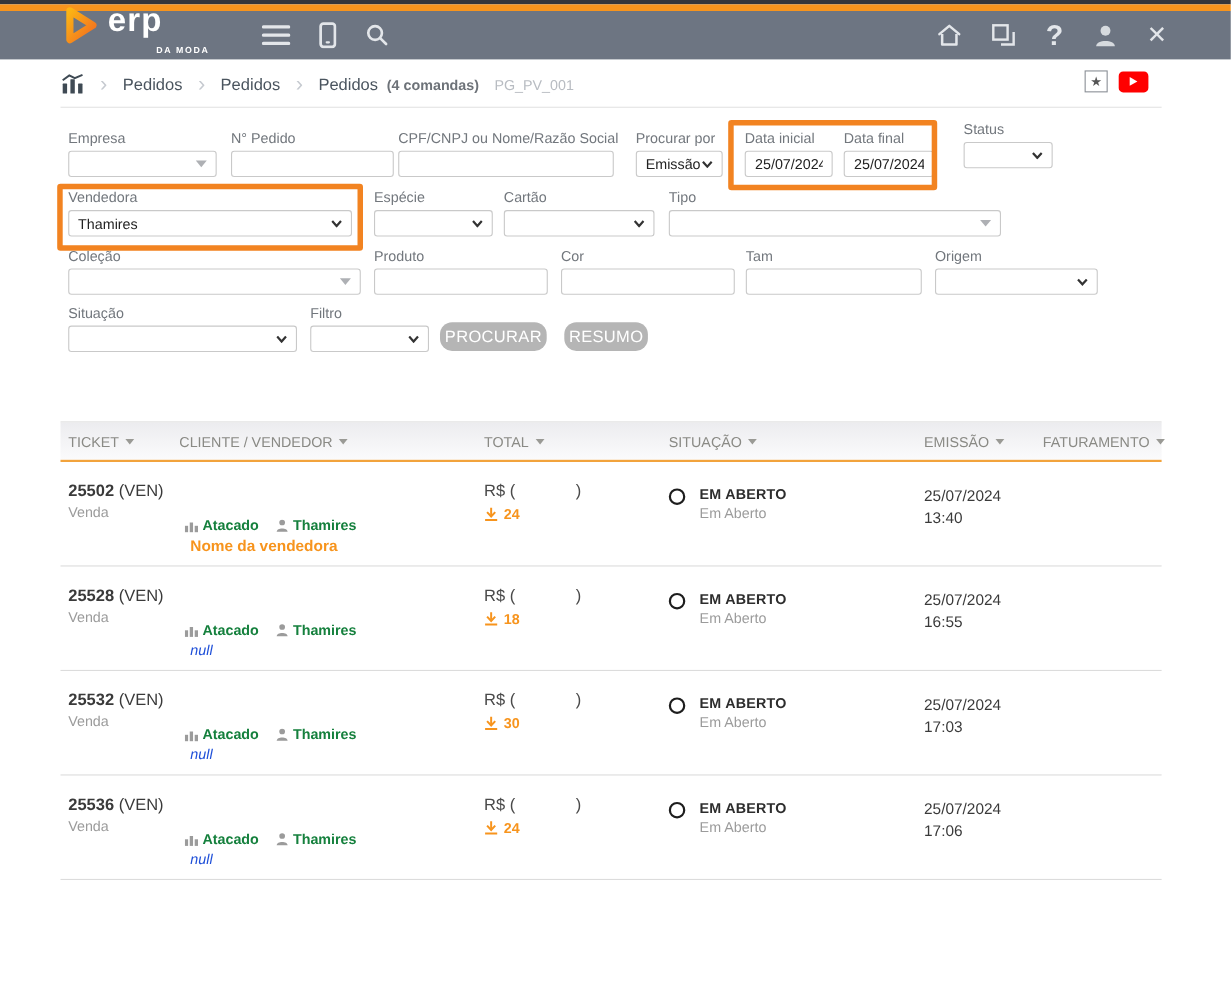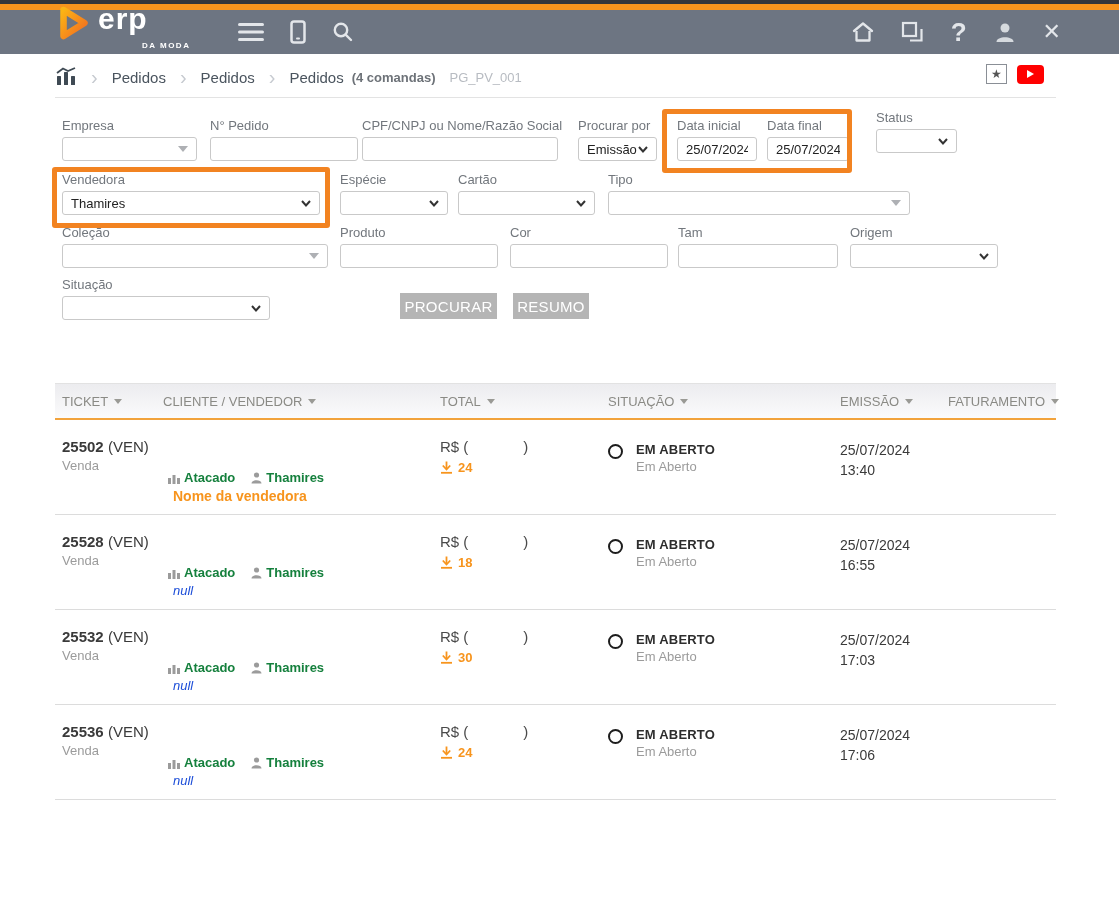--- a/index.html
+++ b/index.html
@@ -54,21 +54,21 @@
   .f-cartao  { left:458px; top:172px; width:137px; }
   .f-tipo    { left:608px; top:172px; width:302px; }
   .f-colecao { left:62px; top:225px; width:266px; }
   .f-produto { left:340px; top:225px; width:158px; }
   .f-cor     { left:510px; top:225px; width:158px; }
   .f-tam     { left:678px; top:225px; width:160px; }
   .f-origem  { left:850px; top:225px; width:148px; }
   .f-situacao{ left:62px; top:277px; width:208px; }
   .f-filtro  { left:282px; top:277px; width:108px; }
 
-  .btn { position:absolute; height:26px; background:#b5b5b5; border:none; border-radius:0; color:#fff; font-size:15px; font-family:"Liberation Sans", sans-serif; letter-spacing:.3px; cursor:pointer; }
+  .btn { position:absolute; height:26px; background:#b5b5b5; border:none; border-radius:11px; color:#fff; font-size:15px; font-family:"Liberation Sans", sans-serif; letter-spacing:.3px; cursor:pointer; }
   .btn-procurar { left:400px; top:293px; width:97px; }
   .btn-resumo   { left:513px; top:293px; width:76px; }
 
   .hl { position:absolute; border:5px solid #f28321; border-radius:3px; pointer-events:none; z-index:6; }
   .hl-dates { left:662px; top:109px; width:190px; height:64px; }
   .hl-vendedora { left:52px; top:167px; width:278px; height:61px; }
 
   
   .table { position:absolute; left:55px; top:383px; width:1001px; }
   .grid-cols { display:grid; grid-template-columns:108px 277px 168px 232px 108px 108px; }
@@ -302,20 +302,29 @@
 
   <div class="field f-situacao">
     <div class="lbl">Situação</div>
     <div class="control sel">
       <span></span>
       <svg class="chev" viewBox="0 0 10 7">
           <path d="M1 1 L5 5.5 L9 1" fill="none" stroke="#333" stroke-width="2"></path>
         </svg>
     </div>
   </div>
+  <div class="field f-filtro">
+    <div class="lbl">Filtro</div>
+    <div class="control sel">
+      <span></span>
+      <svg class="chev" viewBox="0 0 10 7">
+          <path d="M1 1 L5 5.5 L9 1" fill="none" stroke="#333" stroke-width="2"></path>
+        </svg>
+    </div>
+  </div>
   <button class="btn btn-procurar">PROCURAR</button>
   <button class="btn btn-resumo">RESUMO</button>
 
   <div class="hl hl-dates"></div>
   <div class="hl hl-vendedora"></div>
 
   <div class="table">
     <div class="thead grid-cols">
       <div class="th">
           <span>TICKET</span>

